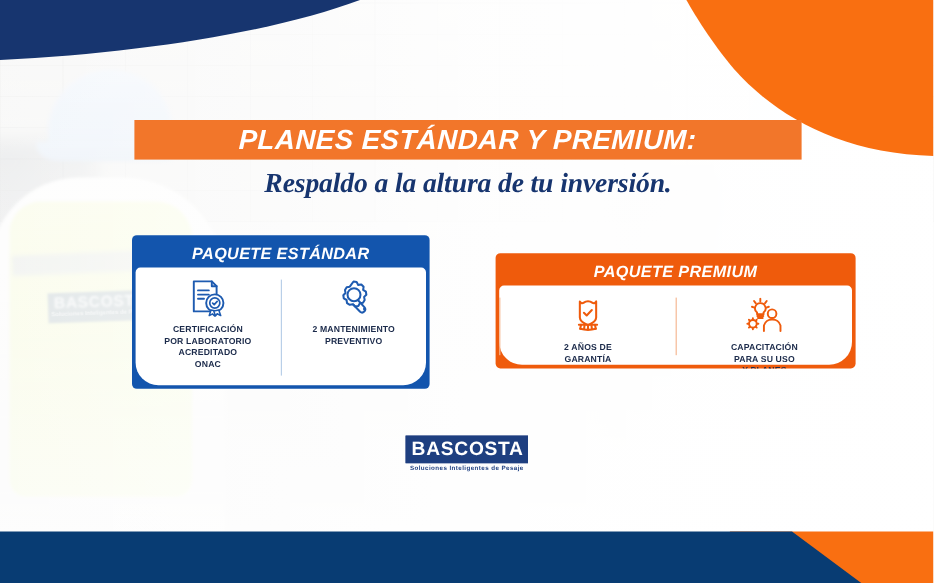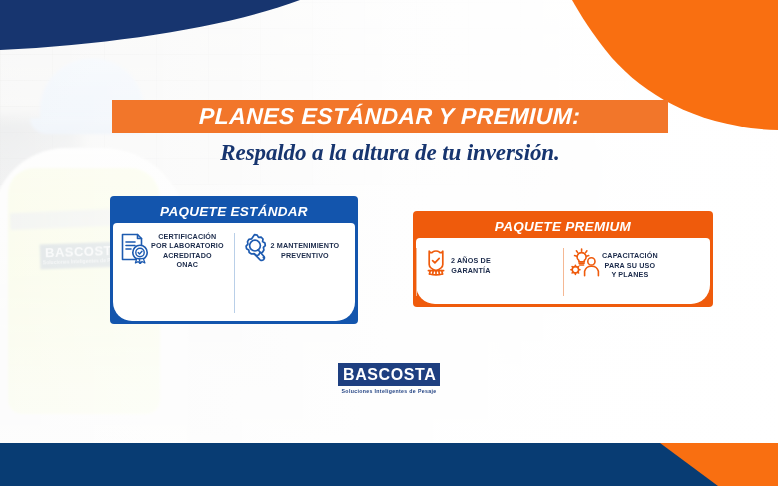--- a/index.html
+++ b/index.html
@@ -260,21 +260,21 @@
     border-radius: 4px 4px 19px 19px;
     display: flex;
     align-items: flex-start;
     justify-content: center;
     padding-top: 8px;
   }
 
   .feature {
     flex: 1;
     display: flex;
-    flex-direction: row;
+    flex-direction: column;
     align-items: center;
     padding: 0 4px;
   }
   .feature-icon {
     height: 34px;
     display: flex;
     align-items: center;
     justify-content: center;
     margin-bottom: 5px;
   }

